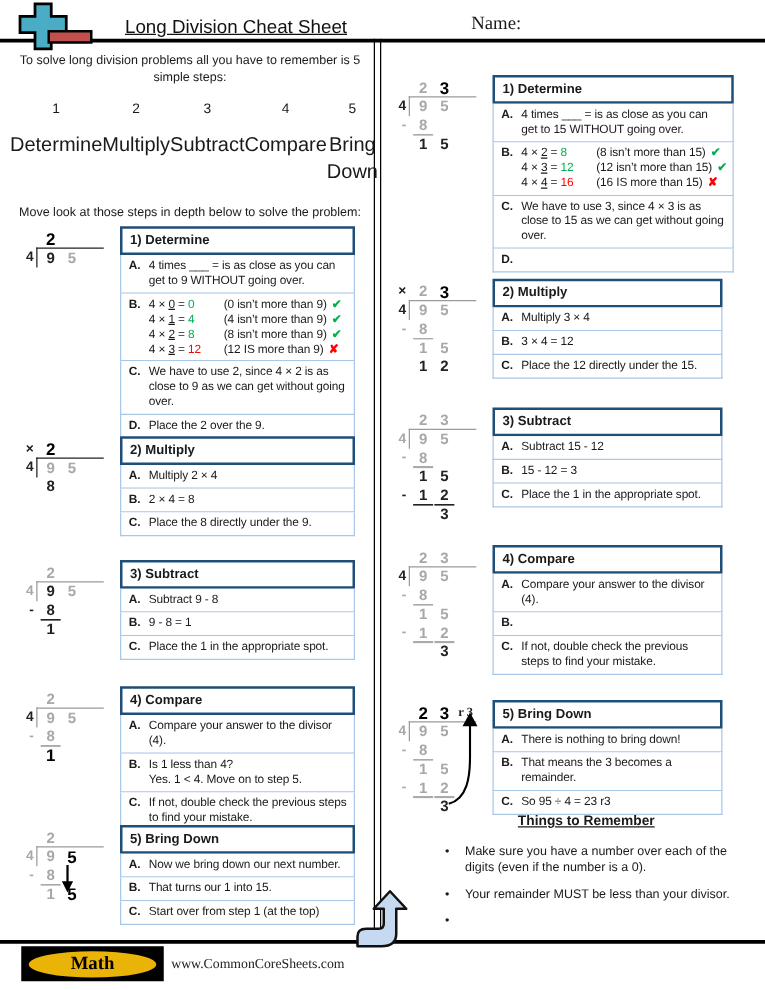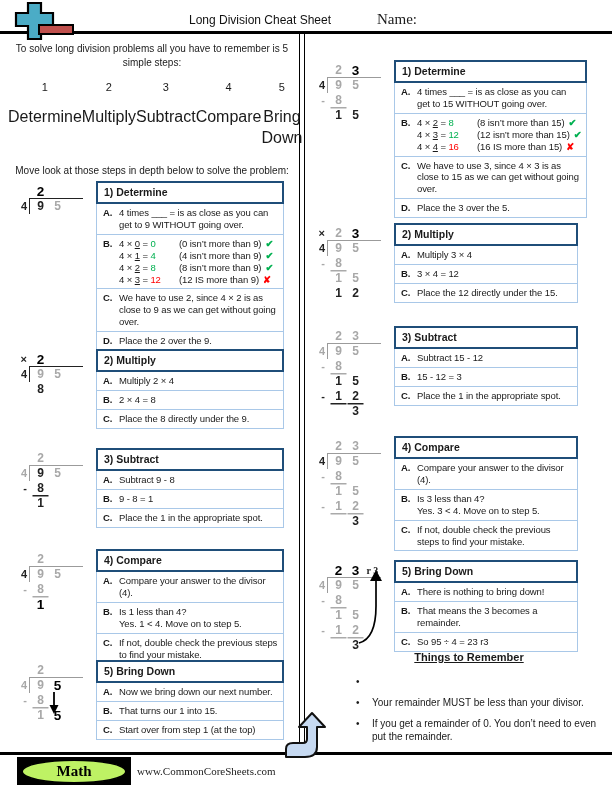--- a/index.html
+++ b/index.html
@@ -1,31 +1,31 @@
 <!DOCTYPE html>
 <html><head>
 <meta charset="utf-8">
 <style>
   html,body{margin:0;padding:0}
   body{width:612px;height:792px;background:#fff;position:relative;overflow:hidden;
        font-family:"Liberation Sans",sans-serif;color:#1a1a1a;}
   
-  .title{position:absolute;left:100px;top:13px;width:320px;text-align:center;font-size:12px;
-         color:#111;}
+  .title{position:absolute;left:100px;top:13px;width:320px;text-align:left;font-size:15px;
+         text-decoration:underline;color:#111;}
   .name-label{position:absolute;left:377px;top:11px;font-family:"Liberation Serif",serif;font-size:15px;}
   .hline{position:absolute;left:0;top:31px;width:612px;height:3px;background:#000;}
   .logo{position:absolute;left:6px;top:1px;z-index:5;}
   
   .divider{position:absolute;left:299px;top:31px;width:4px;height:721px;
            border-left:1.5px solid #000;border-right:1.5px solid #000;}
   
   .fline{position:absolute;left:0;top:752px;width:612px;height:2.5px;background:#000;}
   .math-badge{position:absolute;left:17px;top:757px;width:114px;height:28px;background:#000;
               display:flex;align-items:center;justify-content:center;}
-  .math-ellipse{width:102px;height:21px;background:#bef264;border:2px solid #000;border-radius:50%;
+  .math-ellipse{width:102px;height:21px;background:#eab308;border:2px solid #000;border-radius:50%;
                 display:flex;align-items:center;justify-content:center;
                 font-family:"Liberation Serif",serif;font-weight:bold;font-size:15px;color:#000;}
   .site{position:absolute;left:137px;top:765px;font-family:"Liberation Serif",serif;font-size:11px;color:#222;}
   .bottom-arrow{position:absolute;left:283px;top:711px;z-index:6;}
   
   .intro{position:absolute;left:8px;top:42px;width:288px;text-align:center;font-size:10px;line-height:1.35;}
   .intro-steps{display:flex;margin-top:11px;}
   .istep{flex:1;}
   .istep .num{font-size:11px;margin-bottom:11px;}
   .istep .lbl{font-size:16px;}
@@ -432,21 +432,20 @@
               <span class="note">(16 IS more than 15)</span>
               <span class="mark-bad">✘</span>
             </span></span>
         </div>
         <div class="item">
           <span class="item-label">C.</span>
           <span class="item-body">We have to use 3, since 4 × 3 is as close to 15 as we can get without going over.</span>
         </div>
         <div class="item">
           <span class="item-label">D.</span>
-          <span class="item-body">Place the 3 over the 5.</span>
         </div>
       </div>
   </div>
 </div>
 <div class="srow" style="left:310px;top:223px;width:268px">
   <div class="dg">
       <div class="dg-row">
         <span class="dg-pre c-k">×</span>
         <span class="dg-cells">
           <span class="dg-cell c-g">2</span>
@@ -627,22 +626,20 @@
     </div>
   <div class="sbox">
     <div class="sbox-h">4) Compare</div>
     <div>
         <div class="item">
           <span class="item-label">A.</span>
           <span class="item-body">Compare your answer to the divisor (4).</span>
         </div>
         <div class="item">
           <span class="item-label">B.</span>
-          <span class="item-body">Is 3 less than 4?
-Yes. 3 &lt; 4. Move on to step 5.</span>
         </div>
         <div class="item">
           <span class="item-label">C.</span>
           <span class="item-body">If not, double check the previous steps to find your mistake.</span>
         </div>
       </div>
   </div>
 </div>
 <div class="srow" style="left:310px;top:560px;width:268px">
   <div class="dg">
@@ -716,28 +713,28 @@
         </div>
       </div>
   </div>
 </div>
 
 <div class="things">
   <div class="things-h">Things to Remember</div>
   <div>
       <div class="bullet">
         <span class="dot">•</span>
+        <span>Make sure you have a number over each of the digits (even if the number is a 0).</span>
       </div>
       <div class="bullet">
         <span class="dot">•</span>
         <span>Your remainder MUST be less than your divisor.</span>
       </div>
       <div class="bullet">
         <span class="dot">•</span>
-        <span>If you get a remainder of 0. You don’t need to even put the remainder.</span>
       </div>
     </div>
 </div>
 
 <div class="fline"></div>
 <div class="bottom-arrow">
   <svg width="46" height="48" viewBox="0 0 46 48">
     <path d="M3,46 L3,38 Q3,32 10,32 L20,32 Q24,32 24,28 L24,16 L16,16 L29,2 L42,16 L34,16 L34,36 Q34,46 22,46 Z" fill="#C6D9F1" stroke="#111" stroke-width="2" stroke-linejoin="round"></path>
   </svg>
 </div>

